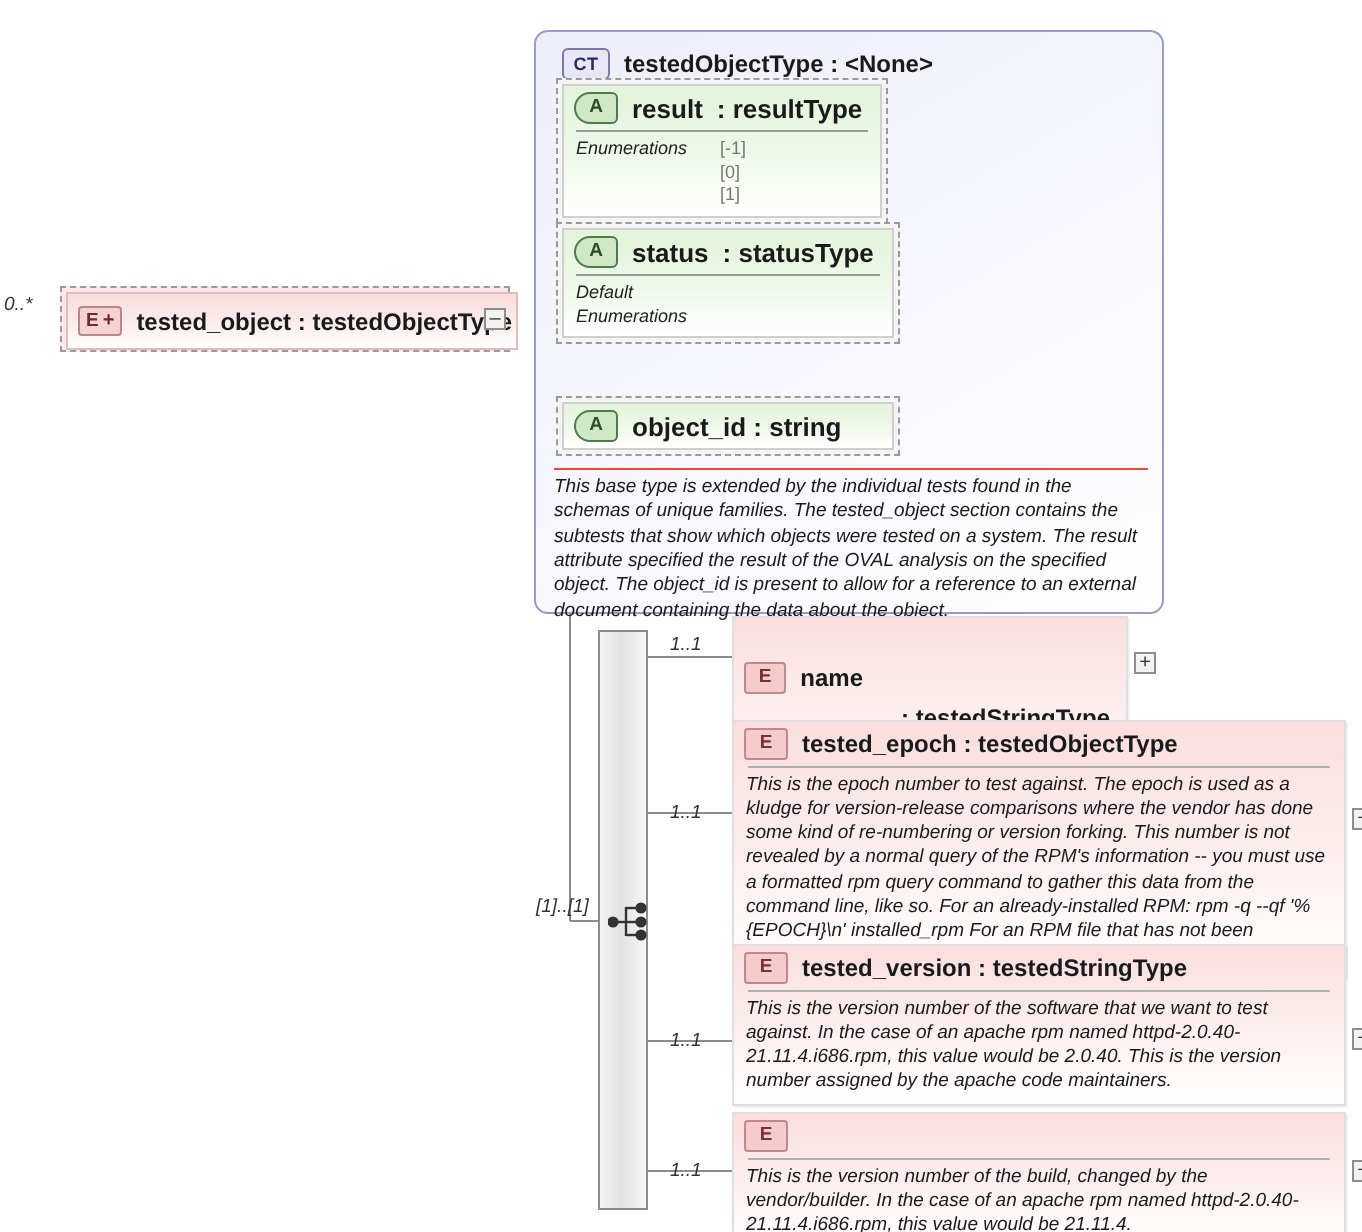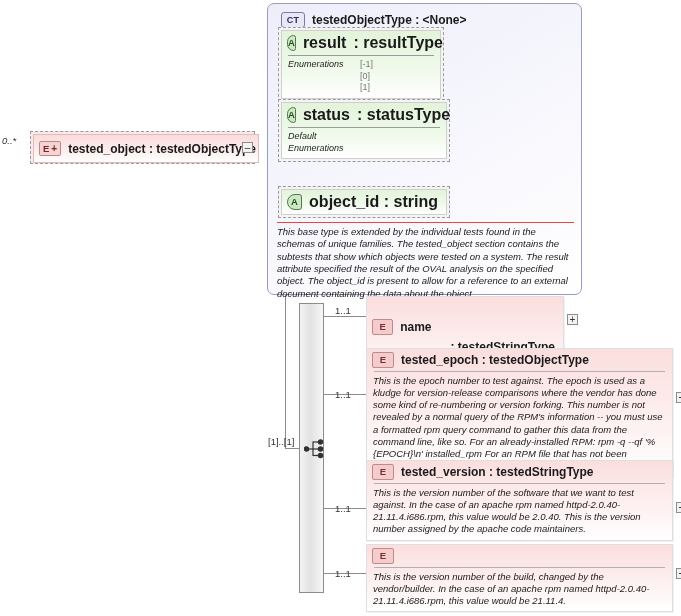--- a/index.html
+++ b/index.html
@@ -7,21 +7,21 @@
     background: #ffffff;
   }
   body {
     width: 681px; height: 616px;
     position: relative;
     overflow: hidden;
     font-family: "Liberation Sans", sans-serif;
     font-size: 11px;
     color: #1a1a1a;
   }
-  .canvas { position: absolute; left:0; top:0; width:681px; height:504px; }
+  .canvas { position: absolute; left:0; top:12px; width:681px; height:504px; }
   .abs { position: absolute; box-sizing: border-box; }
   .card-title {
     display:flex; align-items:center; gap:7px;
     padding: 3px 8px 3px 5px;
     font-weight: bold; font-size: 12px; white-space: nowrap;
   }
   .card-body {
     padding: 3px 6px 4px 6px;
     font-style: italic; font-size: 9.5px; line-height: 1.28;
   }
@@ -60,21 +60,21 @@
     background: linear-gradient(150deg,#eeeefb 0%, #f7f7fd 55%, #ffffff 100%);
   }
   #ct-header { left:8px; top:5px; }
 
   
   .attr-wrap { border:1px dashed #9a9a9a; background:#f4f4f4; padding:2px; }
   .attr-inner {
     background: linear-gradient(180deg,#e3f4da 0%, #eff9ea 55%, #ffffff 100%);
     border:1px solid #cfcfcf;
   }
-  .attr-name { font-size:16px; font-weight:bold; }
+  .attr-name { font-size:13px; font-weight:bold; }
   .attr-rows { border-top:1px solid #9a9a9a; margin:0 6px; padding:3px 0 4px 0;
                display:flex; gap:10px; font-size:9px; }
   .attr-rows .labels { font-style:italic; color:#222; min-width:62px; }
   .attr-rows .vals { color:#777; }
   .attr-rows .vals .default-val { color:#111; font-weight:bold; font-style:normal; }
   .attr-rows .vals div { line-height:1.3; }
   .attr-rows .labels div { line-height:1.3; }
 
   
   #ct-doc {
@@ -115,21 +115,21 @@
   }
 
   
   .expander {
     width:11px;height:11px;border:1px solid #8d8d8d;background:#f2f2f2;
     display:flex;align-items:center;justify-content:center;
     font-size:10px;line-height:1;color:#333;font-family:"Liberation Sans",sans-serif;
   }
 
   
-  .card-label { font-size:9.5px; color:#333; white-space:nowrap; }
+  .card-label { font-style:italic; font-size:9.5px; color:#333; white-space:nowrap; }
 
   svg.lines { position:absolute; left:0; top:0; width:681px; height:616px; pointer-events:none; }
 </style>
 </head>
 <body>
 
 <div class="canvas">
 
   <svg class="lines">
     <g stroke="#8c8c8c" stroke-width="1" fill="none" shape-rendering="crispEdges">

